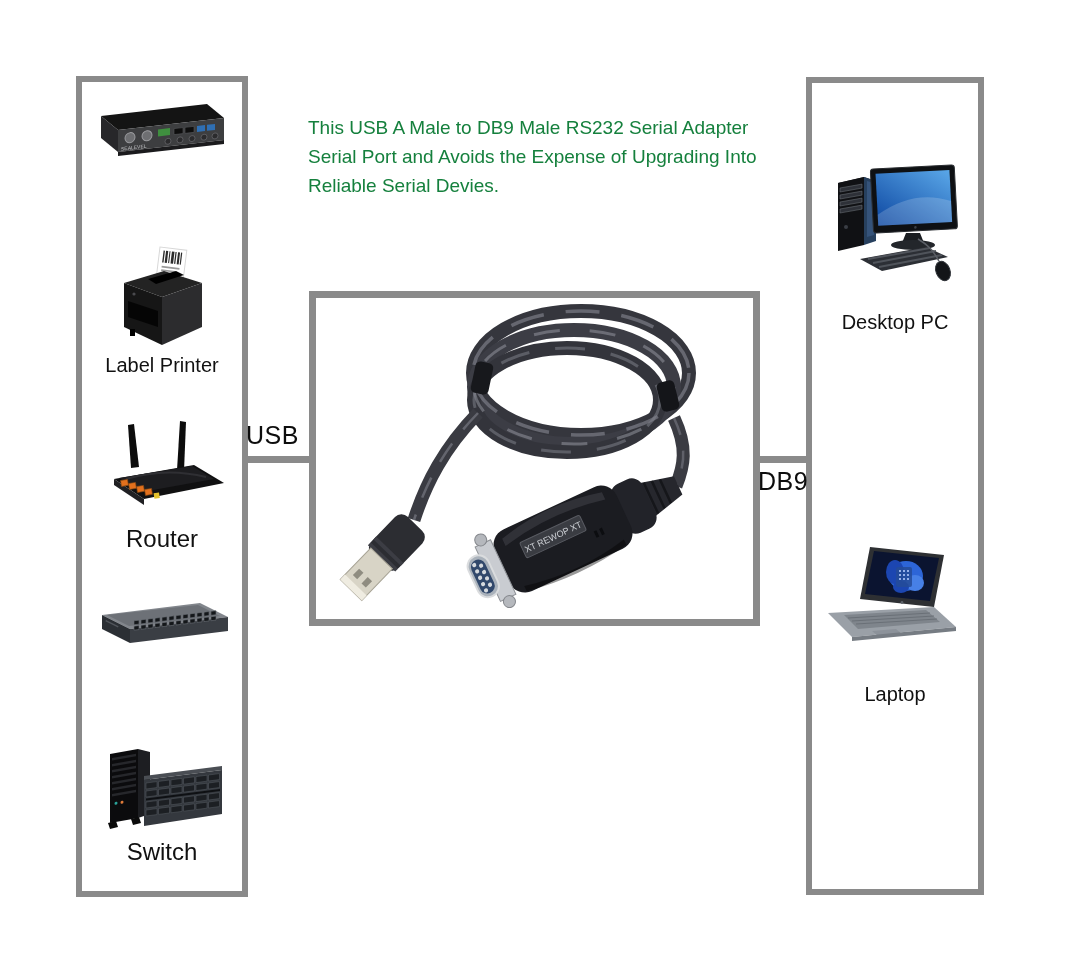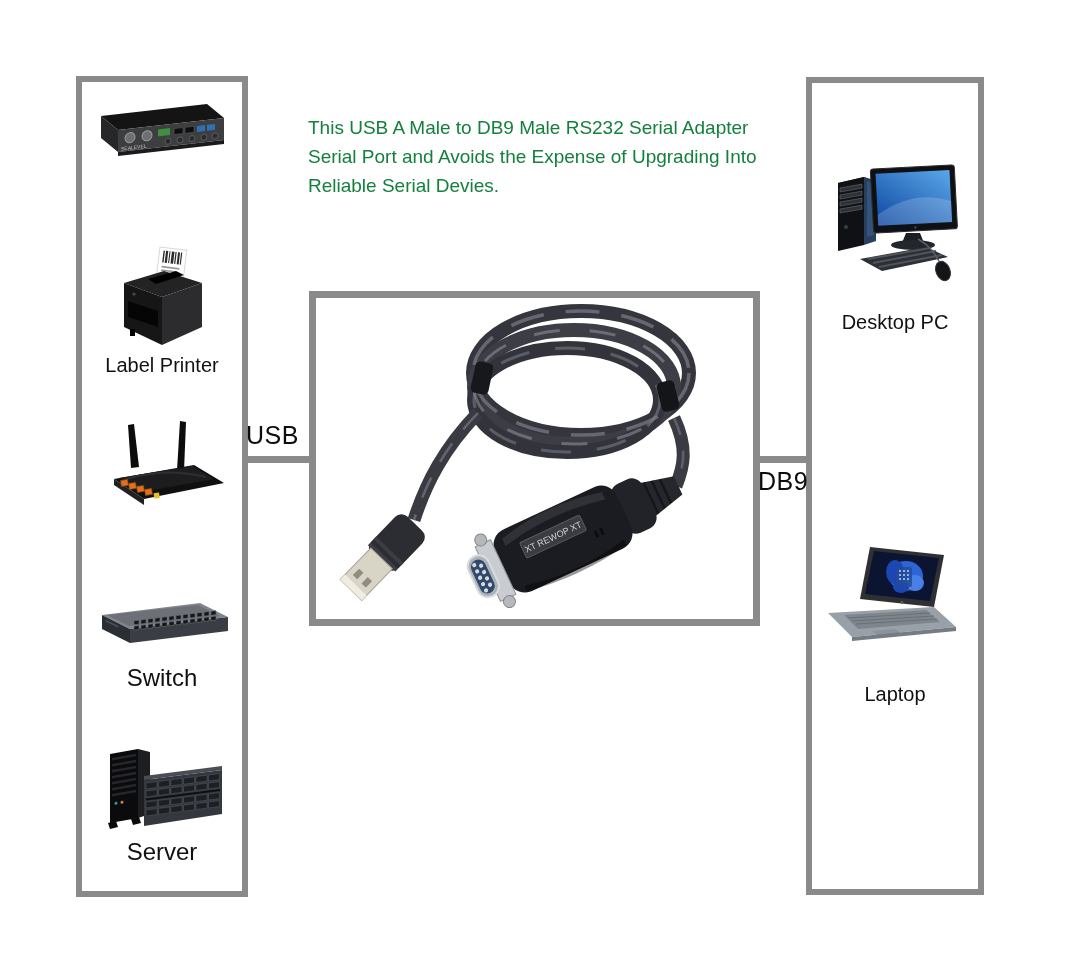--- a/index.html
+++ b/index.html
@@ -79,20 +79,21 @@
       <path d="M20,60 Q60,48 100,58" stroke="#2f2f33" stroke-width="2" fill="none"></path>
       <polygon points="8,60 38,80 38,86 8,66" fill="#202023"></polygon>
       <g stroke="#8a4a12" stroke-width="0.6">
         <rect x="15" y="61" width="7" height="6" fill="#e2701d" transform="rotate(-9 18 64)"></rect>
         <rect x="23" y="64" width="7" height="6" fill="#e2701d" transform="rotate(-9 26 67)"></rect>
         <rect x="31" y="67" width="7" height="6" fill="#e2701d" transform="rotate(-9 34 70)"></rect>
         <rect x="39" y="70" width="7" height="6" fill="#e2701d" transform="rotate(-9 42 73)"></rect>
       </g>
       <rect x="48" y="74" width="5.5" height="5.5" fill="#e3c02c" transform="rotate(-9 50 77)"></rect>
     </svg>
+    <div class="devlabel big" style="top:443px;">Router</div>
 
     <svg class="abs" style="left:16px;top:517px;" width="133" height="56" viewBox="0 0 133 56">
       <polygon points="4,16 102,4 130,18 32,30" fill="#82868c"></polygon>
       <polygon points="9,16 100,6 122,17 31,27" fill="#6d7177"></polygon>
       <polygon points="32,30 130,18 130,32 32,44" fill="#3a3e44"></polygon>
       <polygon points="4,16 32,30 32,44 4,30" fill="#2b2f34"></polygon>
       <rect x="8" y="21" width="14" height="1.4" fill="#51555b" transform="rotate(26 8 21)"></rect>
       <g transform="translate(34,31) skewY(-7)">
         <g fill="#14171a" stroke="#6b7076" stroke-width="0.6">
           <rect x="2" y="-9" width="5" height="4"></rect>
@@ -115,21 +116,20 @@
             <rect x="37" y="-3.6" width="5" height="4"></rect>
           <rect x="44" y="-3.6" width="5" height="4"></rect>
             <rect x="51" y="-3.6" width="5" height="4"></rect>
           <rect x="58" y="-3.6" width="5" height="4"></rect>
             <rect x="65" y="-3.6" width="5" height="4"></rect>
           <rect x="72" y="-3.6" width="5" height="4"></rect>
             <rect x="79" y="-3.6" width="5" height="4"></rect>
         </g>
       </g>
     </svg>
-    <div class="devlabel big" style="top:582px;">Switch</div>
 
     <svg class="abs" style="left:16px;top:660px;" width="130" height="90" viewBox="0 0 130 90">
       <polygon points="12,12 40,7 40,76 12,81" fill="#0b0b0d"></polygon>
       <polygon points="40,7 52,10 52,72 40,76" fill="#1d1e22"></polygon>
       <g transform="translate(14,16) skewY(-10)" fill="#26272b">
         <rect x="0" y="0" width="24" height="2.6"></rect>
           <rect x="0" y="6" width="24" height="2.6"></rect>
         <rect x="0" y="12" width="24" height="2.6"></rect>
           <rect x="0" y="18" width="24" height="2.6"></rect>
         <rect x="0" y="24" width="24" height="2.6"></rect>
@@ -165,21 +165,21 @@
           <rect x="0" y="27" width="11" height="6"></rect>
             <rect x="12.5" y="27" width="11" height="6"></rect>
           <rect x="25" y="27" width="11" height="6"></rect>
             <rect x="37.5" y="27" width="11" height="6"></rect>
           <rect x="50" y="27" width="11" height="6"></rect>
             <rect x="62.5" y="27" width="11" height="6"></rect>
         </g>
         <rect x="0" y="15.5" width="74" height="2" fill="#0e1013"></rect>
       </g>
     </svg>
-    <div class="devlabel big" style="top:756px;">Server</div>
+    <div class="devlabel big" style="top:756px;">Switch</div>
   </div>
 
   <div class="panel" style="left:806px;top:77px;width:166px;height:806px;">
 
     <svg class="abs" style="left:18px;top:72px;" width="130" height="140" viewBox="0 0 130 140">
       <defs>
         <linearGradient id="scr" x1="0" y1="1" x2="1" y2="0">
           <stop offset="0" stop-color="#0d47a1"></stop>
             <stop offset="1" stop-color="#5aa7e8"></stop>
         </linearGradient>

